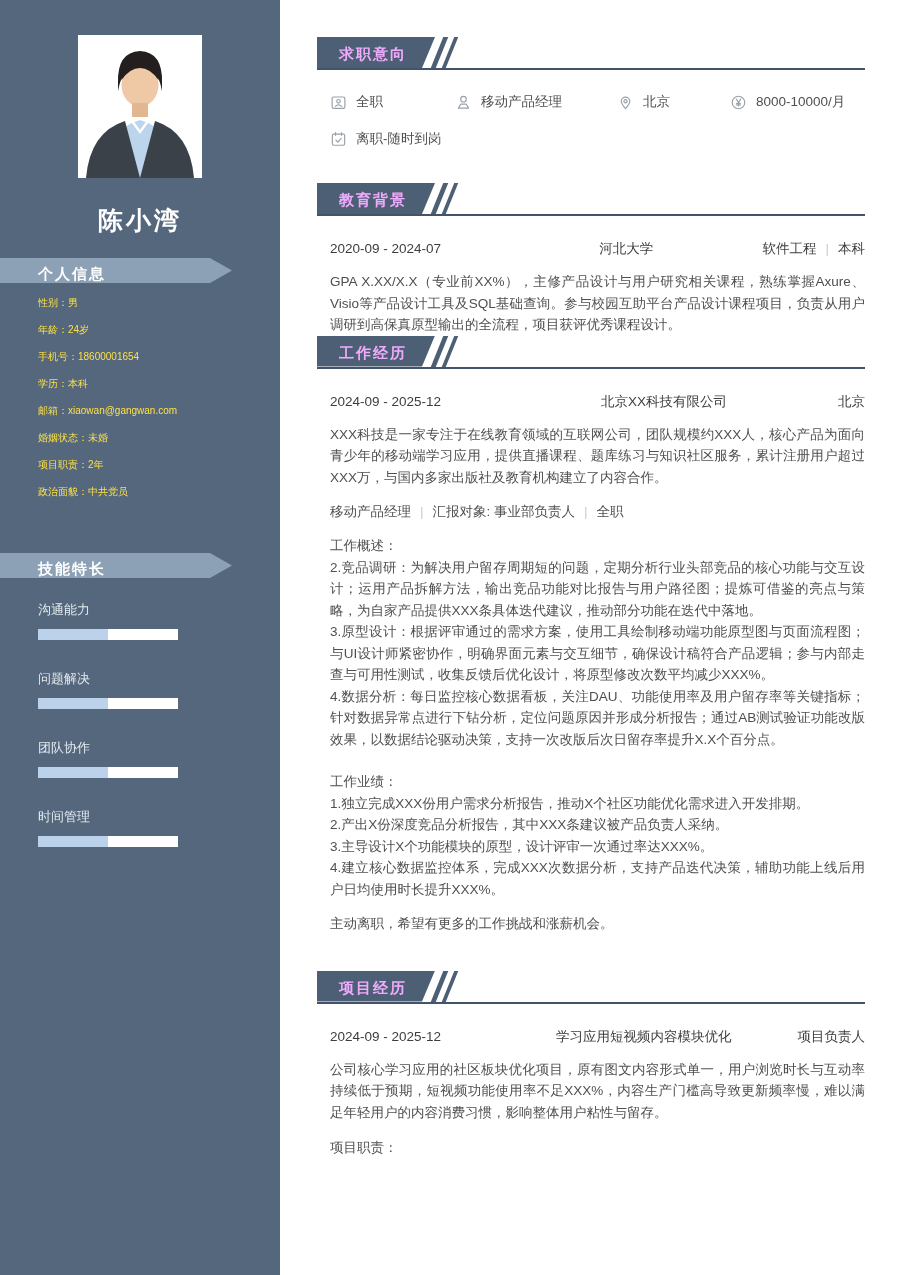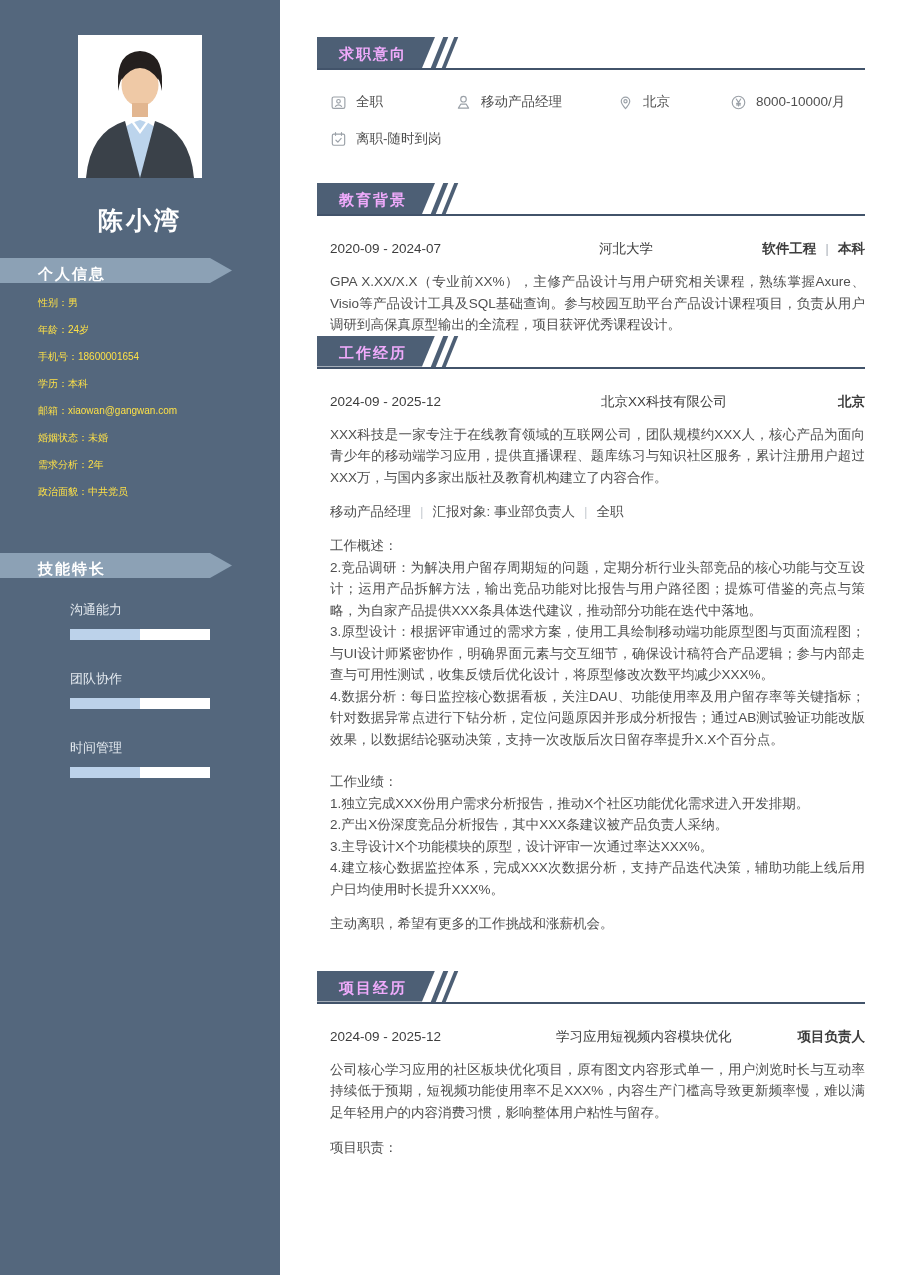--- a/index.html
+++ b/index.html
@@ -16,21 +16,21 @@
   .name { position:absolute; left:0; top:204px; width:280px; text-align:center;
           color:#ffffff; font-size:25px; font-weight:bold; letter-spacing:3px; }
   .side-banner { position:absolute; left:0; width:232px; height:25px; background:#8ca1b5;
           color:#ffffff; font-size:15px; font-weight:bold; letter-spacing:2px;
           line-height:31px; padding-left:38px;
           clip-path:polygon(0 0, 210px 0, 232px 50%, 210px 100%, 0 100%); }
   .banner-personal { top:258px; }
   .banner-skills   { top:553px; }
   .info-list { position:absolute; left:38px; top:289px; color:#fde047; font-size:10px; }
   .info-row  { height:27px; line-height:27px; white-space:nowrap; }
-  .skills { position:absolute; left:38px; top:601px;margin-left:32px; }
+  .skills { position:absolute; left:38px; top:601px; }
   .skill { margin-bottom:30px; }
   .skill-name { color:#e3e9ef; font-size:13px; height:18px; line-height:18px; }
   .skill-bar  { margin-top:10px; width:140px; height:11px; background:#ffffff; }
   .skill-fill { height:11px; background:#bcd2ea; }
 
   
   .main { position:absolute; left:317px; top:0; width:548px; }
   .section { }
   .sec-header { display:flex; align-items:stretch; height:33px; border-bottom:2px solid #42536a; }
   .sec-badge { background:#4d5f75; color:#f0abfc; font-size:15px; font-weight:bold;
@@ -49,21 +49,21 @@
   .ji-row { display:flex; align-items:center; }
   .ji-row1 { margin-top:23px; }
   .ji-row2 { margin-top:19px;text-align:right; }
   .ji-item { display:flex; align-items:center; color:#4f4f4f; font-size:13.5px; }
   .ji-item .ico { display:inline-flex; margin-right:9px; }
   .ji-w1 { width:125px; } .ji-w2 { width:162px; } .ji-w3 { width:113px; }
 
   .meta-row { display:flex; margin-top:24px; color:#3d3d3d; font-size:13.5px; line-height:18px; }
   .meta-left { width:160px; white-space:nowrap; }
   .meta-mid  { flex:1; text-align:center; white-space:nowrap; }
-  .meta-right{ text-align:right; white-space:nowrap;font-weight:bold; }
+  .meta-right{ text-align:right; white-space:nowrap; }
 
   .para { margin-top:13px; color:#4f4f4f; font-size:13.5px; line-height:21.5px; text-align:justify; }
   .line { color:#4f4f4f; font-size:13.5px; line-height:21.5px; text-align:justify; }
   .role-line { margin-top:14px; color:#4f4f4f; font-size:13.5px; line-height:19px; }
   .divider { color:#c9cdd2; padding:0 9px; }
   .block { margin-top:14px; }
   .block-gap { margin-top:21px; }
   svg.icn { stroke:#9ba1a8; fill:none; stroke-width:1.1; stroke-linecap:round; stroke-linejoin:round; }
 </style>
 </head>
@@ -90,31 +90,37 @@
     <span>个人信息</span>
   </div>
 
   <div class="info-list">
     <div class="info-row"><span>性别</span><span>：</span><span>男</span></div>
     <div class="info-row"><span>年龄</span><span>：</span><span>24岁</span></div>
     <div class="info-row"><span>手机号</span><span>：</span><span>18600001654</span></div>
     <div class="info-row"><span>学历</span><span>：</span><span>本科</span></div>
     <div class="info-row"><span>邮箱</span><span>：</span><span>xiaowan@gangwan.com</span></div>
     <div class="info-row"><span>婚姻状态</span><span>：</span><span>未婚</span></div>
-    <div class="info-row"><span>需求分析</span><span>：</span><span>2年</span></div>
+    <div class="info-row"><span>项目职责</span><span>：</span><span>2年</span></div>
     <div class="info-row"><span>政治面貌</span><span>：</span><span>中共党员</span></div>
   </div>
 
   <div class="side-banner banner-skills">
     <span>技能特长</span>
   </div>
 
   <div class="skills">
     <div class="skill">
       <div class="skill-name">沟通能力</div>
+      <div class="skill-bar">
+          <div class="skill-fill" style="width: 50%;"></div>
+        </div>
+    </div>
+    <div class="skill">
+      <div class="skill-name">问题解决</div>
       <div class="skill-bar">
           <div class="skill-fill" style="width: 50%;"></div>
         </div>
     </div>
     <div class="skill">
       <div class="skill-name">团队协作</div>
       <div class="skill-bar">
           <div class="skill-fill" style="width: 50%;"></div>
         </div>
     </div>

